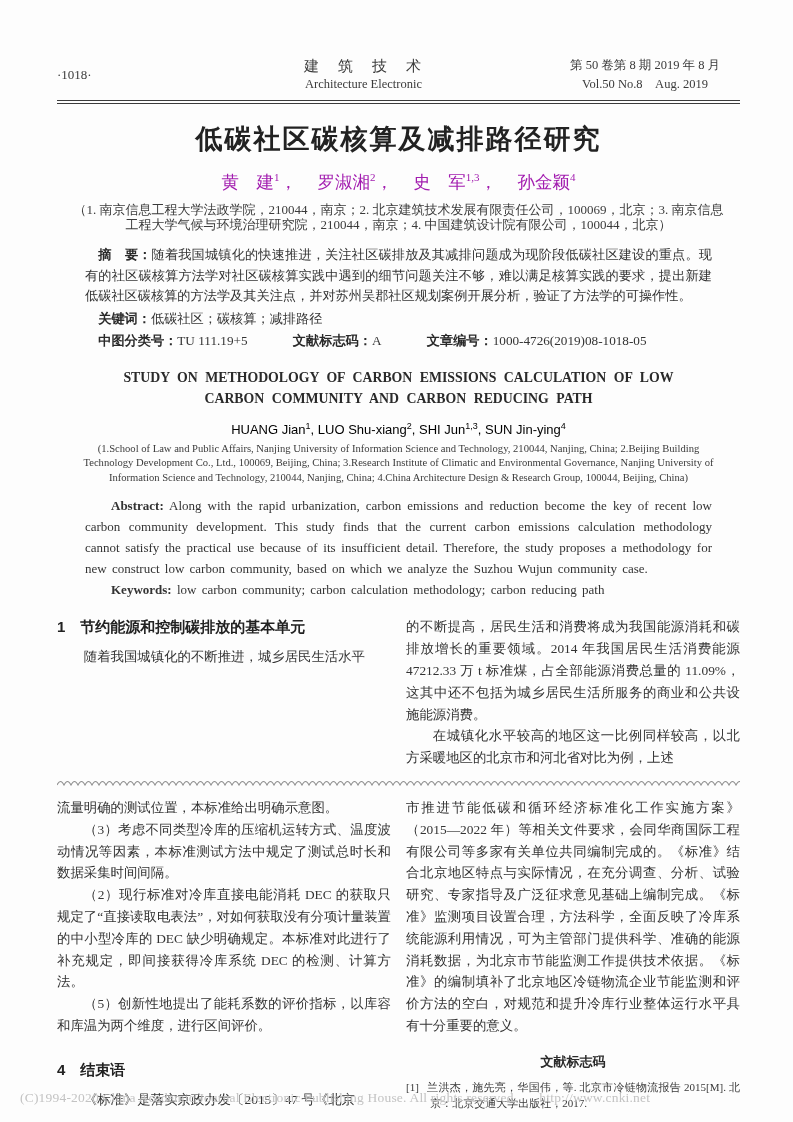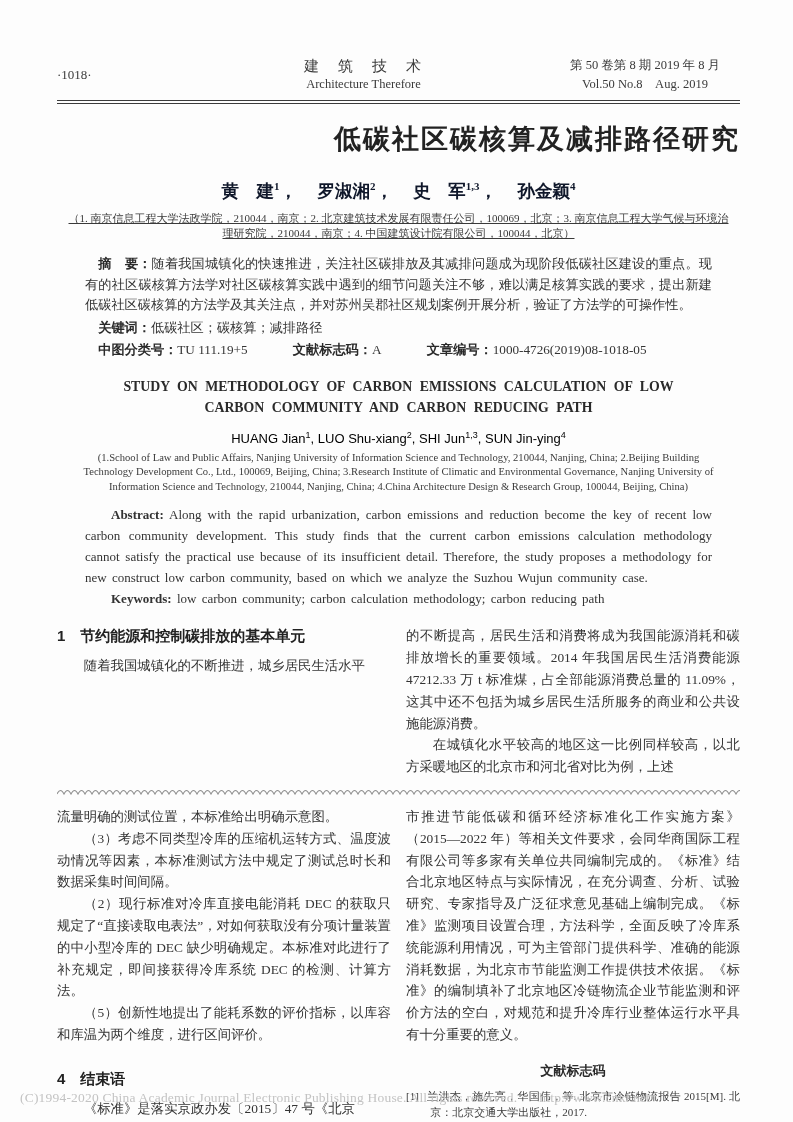--- a/index.html
+++ b/index.html
@@ -19,30 +19,30 @@
   .header { display:flex; align-items:center; font-size:12px; color:#3a3a3a; }
   .header .pageno { width:120px; font-size:13px; }
   .header .journal { flex:1; text-align:center; line-height:1.35; }
   .journal-zh { font-size:15px; letter-spacing:2px; }
   .journal-en { font-size:12.5px; }
   .header .issue { width:190px; text-align:center; line-height:1.45; font-size:12.5px; }
   .rule-double { margin-top:7px; height:4px; border-top:1.6px solid #3c3c3c; border-bottom:1px solid #3c3c3c; }
 
   
   .title-zh {
-    margin-top:17px; text-align:right;
+    margin-top:17px; text-align:center;
     font-family:"Liberation Sans","DejaVu Sans",sans-serif;
     font-weight:bold; font-size:27px; color:#222; letter-spacing:2px;
   }
-  .authors-zh { margin-top:22px; text-align:center; font-size:17.5px; color:#0f172a;font-weight:bold; }
+  .authors-zh { margin-top:13px; text-align:center; font-size:17.5px; color:#a21caf; }
   .authors-zh .author { margin:0 8px; }
   .authors-zh sup { font-size:11px; }
   .affil-zh {
     margin:8px auto 0; width:660px; text-align:center;
-    font-size:11px; line-height:15px; color:#3a3a3a;text-decoration:underline;
+    font-size:13px; line-height:15px; color:#3a3a3a;
   }
 
   
   .abstract-block { margin:13px 28px 0 28px; font-size:13.2px; line-height:20.5px; text-align:justify; color:#333; }
   .abstract-block p { text-indent:1em; }
   .lbl-hei { font-family:"Liberation Sans","DejaVu Sans",sans-serif; font-weight:bold; color:#2a2a2a; }
   .meta-line { margin-top:2px; text-indent:1em; }
   .meta-line .grp { margin-right:42px; }
 
   
@@ -98,21 +98,21 @@
 </head>
 <body>
 
 <div class="page">
   <div class="content">
 
     <div class="header">
       <div class="pageno">·1018·</div>
       <div class="journal">
         <div class="journal-zh">建　筑　技　术</div>
-        <div class="journal-en">Architecture Therefore</div>
+        <div class="journal-en">Architecture Electronic</div>
       </div>
       <div class="issue">
         <div>第 50 卷第 8 期  2019 年 8 月</div>
         <div>Vol.50 No.8　Aug. 2019</div>
       </div>
     </div>
     <div class="rule-double"></div>
 
     <div class="title-zh">低碳社区碳核算及减排路径研究</div>
 

